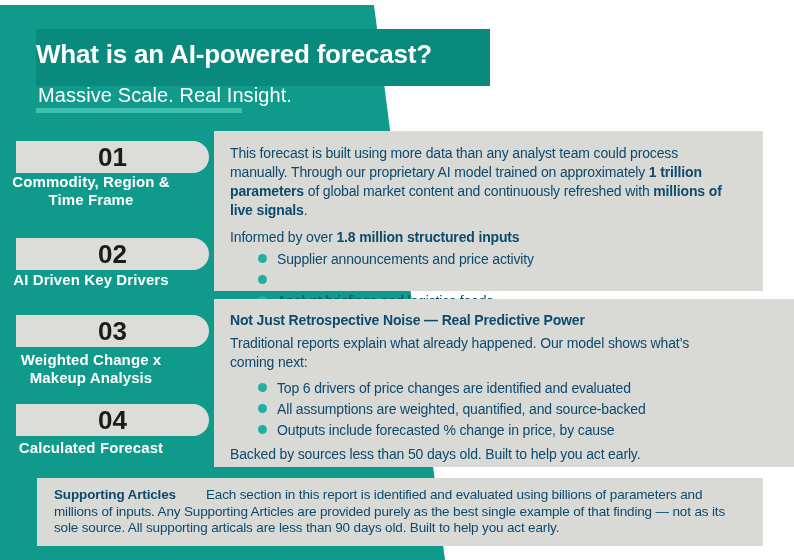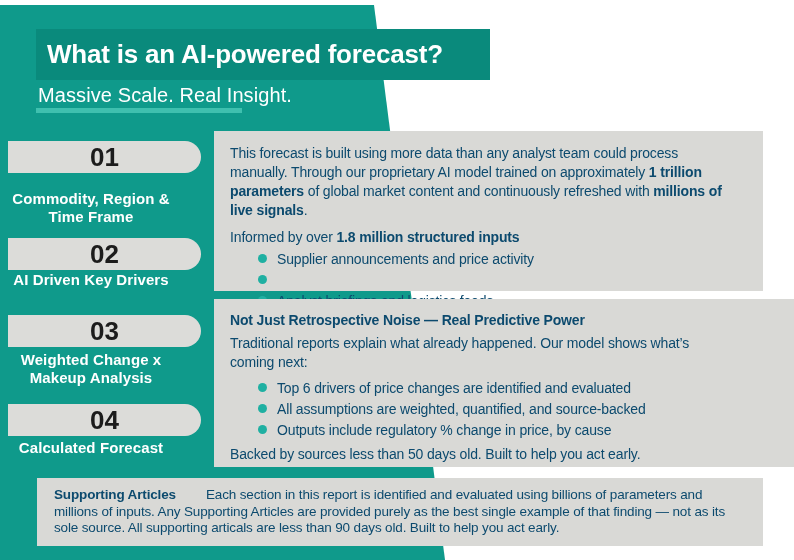--- a/index.html
+++ b/index.html
@@ -9,47 +9,47 @@
     font-family:"Liberation Sans", sans-serif;
   }
   
   .teal-bg {
     position:absolute; left:0; top:0; width:794px; height:560px;
     background:var(--teal);
     clip-path:polygon(0px 5px, 374px 5px, 445px 560px, 0px 560px);
   }
   
   .title-box {
-    position:absolute; left:36px; top:29px; width:454px; height:51px;
+    position:absolute; left:36px; top:29px; width:454px; height:57px;
     background:var(--teal-dark); box-sizing:border-box;
     color:#ffffff; font-weight:bold; font-size:26px; line-height:51px;
-    padding-left:11px; letter-spacing:-0.2px; white-space:nowrap;
+    letter-spacing:-0.2px; white-space:nowrap;
   }
   .subtitle {
     position:absolute; left:38px; top:84px;
     color:#ffffff; font-size:20px; letter-spacing:0.1px;
   }
   .subtitle-bar {
     position:absolute; left:36px; top:108px; width:206px; height:5px;
     background:var(--teal-light);
   }
   
   .pill {
-    position:absolute; left:8px; width:193px; height:32px;
+    position:absolute; left:16px; width:193px; height:32px;
     background:var(--pill-gray); border-radius:0 16px 16px 0;
     color:#1c1c1c; font-weight:bold; font-size:26px; line-height:32px;
     text-align:center;
   }
   .pill-1{top:141px} .pill-2{top:238px} .pill-3{top:315px} .pill-4{top:404px}
   .step-label {
     position:absolute; left:0; width:182px; text-align:center;
     color:#ffffff; font-weight:bold; font-size:15px; line-height:18px;
     white-space:pre-line; letter-spacing:0.1px;
   }
-  .label-1{top:190px} .label-2{top:271px} .label-3{top:351px} .label-4{top:439px}
+  .label-1{top:173px} .label-2{top:271px} .label-3{top:351px} .label-4{top:439px}
   
   .gbox {
     position:absolute; background:var(--box-gray); box-sizing:border-box;
     color:#0c4a6e; font-size:14px; letter-spacing:-0.15px;
   }
   .box1 { left:214px; top:131px; width:549px; height:160px; padding:13px 26px 0 16px; }
   .box2 { left:214px; top:299px; width:629px; height:168px; padding:12px 26px 0 16px; }
   .support { left:37px; top:478px; width:726px; height:68px; padding:9px 16px 0 17px;
              font-size:13.5px; line-height:16.5px; }
   .gbox p { margin:0 0 8px 0; line-height:19px; }
@@ -107,21 +107,21 @@
       <li><span class="dot"></span><span>Analyst briefings and logistics feeds</span></li>
     </ul>
   </div>
 
   <div class="gbox box2">
     <p class="b" style="margin-bottom:4px">Not Just Retrospective Noise — Real Predictive Power</p>
     <p style="margin-bottom:6px;max-width:480px">Traditional reports explain what already happened. Our model shows what’s coming next:</p>
     <ul class="bullets">
       <li><span class="dot"></span><span>Top 6 drivers of price changes are identified and evaluated</span></li>
       <li><span class="dot"></span><span>All assumptions are weighted, quantified, and source-backed</span></li>
-      <li><span class="dot"></span><span>Outputs include regulatory % change in price, by cause</span></li>
+      <li><span class="dot"></span><span>Outputs include forecasted % change in price, by cause</span></li>
     </ul>
     <p class="footer-line">Backed by sources less than 50 days old. Built to help you act early.</p>
   </div>
 
   <div class="gbox support">
     <p style="line-height:16.5px;margin:0">
       <span class="b">Supporting Articles</span><span class="support-gap"></span><span>Each section in this report is identified and evaluated using billions of parameters and millions of inputs. Any Supporting Articles are provided purely as the best single example of that finding — not as its sole source. All supporting articals are less than 90 days old. Built to help you act early.</span>
     </p>
   </div>
 

